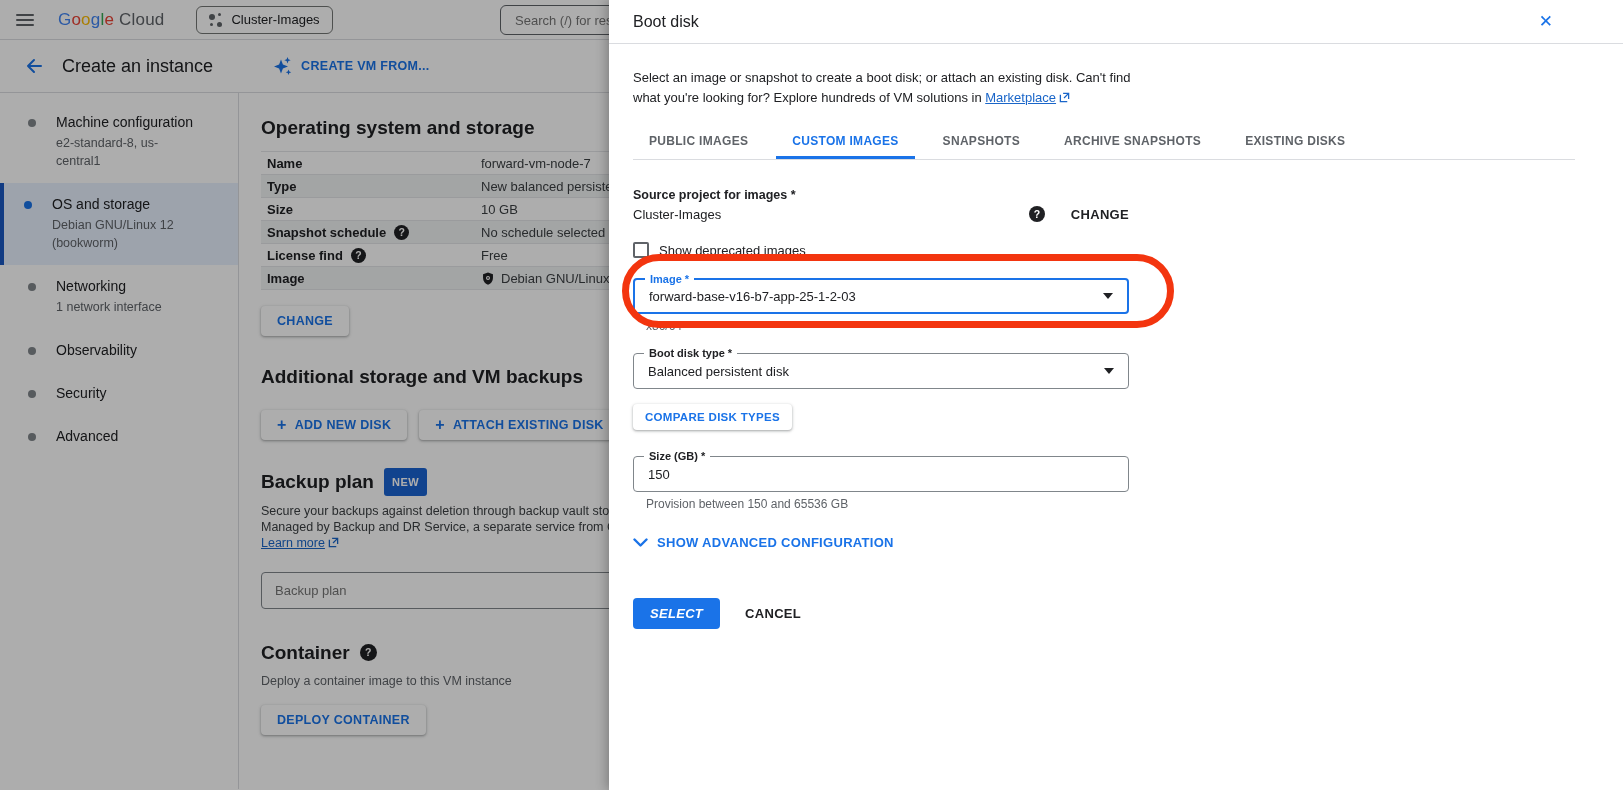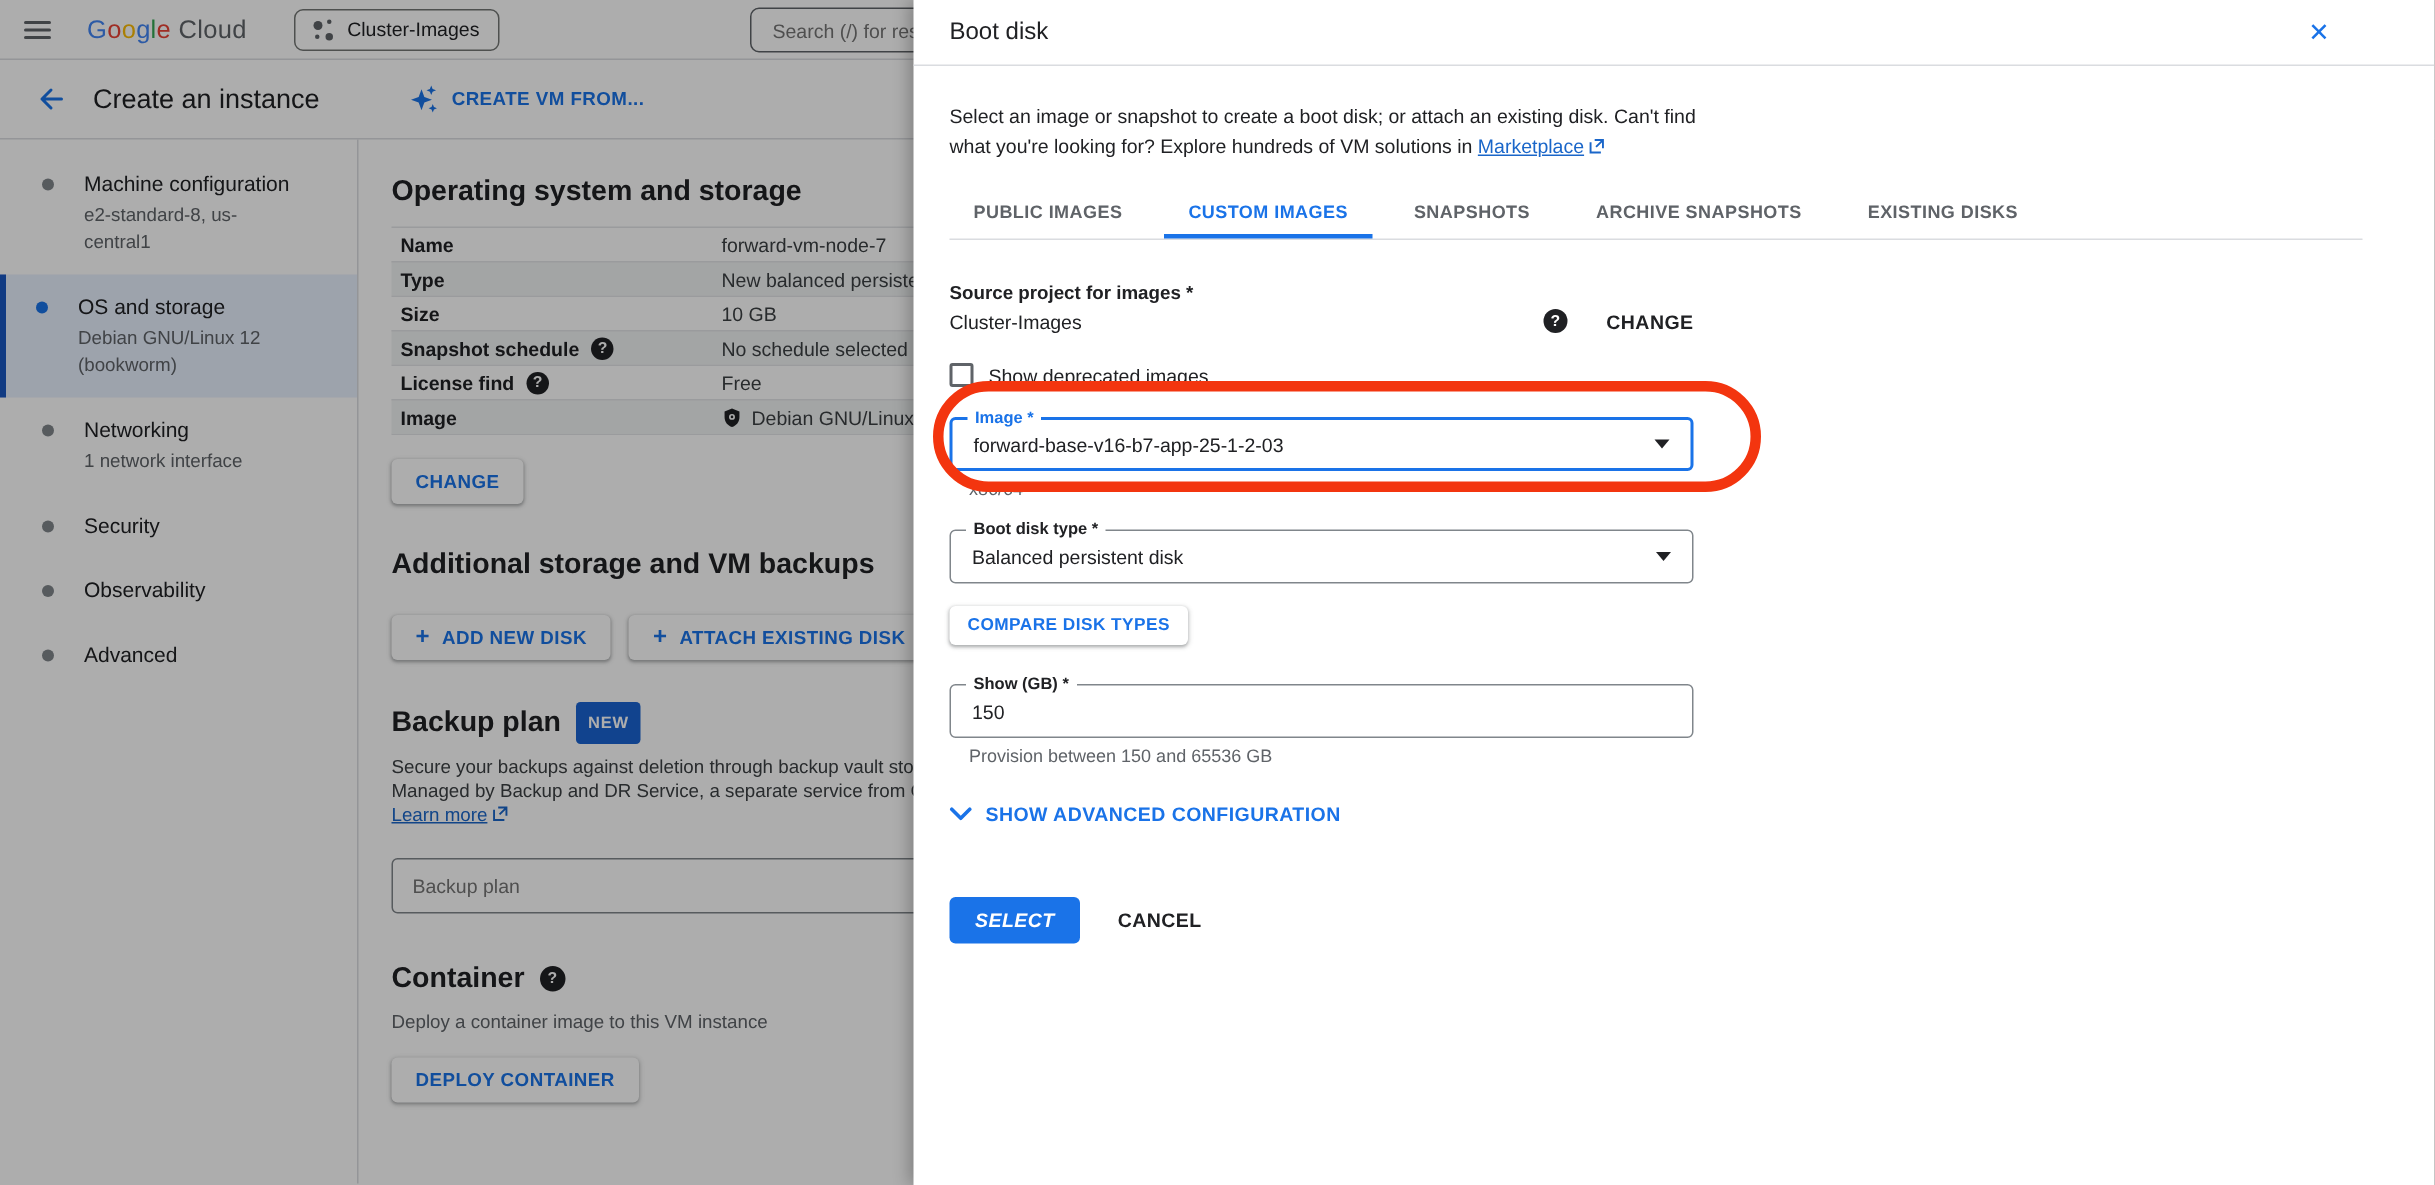--- a/index.html
+++ b/index.html
@@ -161,27 +161,27 @@
       <div class="nav-item">
         <span class="dot"></span>
         <div>
             <div class="nav-label">Networking</div>
             <div class="nav-sub">1 network interface</div>
           </div>
       </div>
       <div class="nav-item">
         <span class="dot"></span>
         <div>
+            <div class="nav-label">Observability</div>
+          </div>
+      </div>
+      <div class="nav-item">
+        <span class="dot"></span>
+        <div>
             <div class="nav-label">Security</div>
-          </div>
-      </div>
-      <div class="nav-item">
-        <span class="dot"></span>
-        <div>
-            <div class="nav-label">Observability</div>
           </div>
       </div>
       <div class="nav-item">
         <span class="dot"></span>
         <div>
             <div class="nav-label">Advanced</div>
           </div>
       </div>
     </div>
 
@@ -319,21 +319,21 @@
 
       <div class="select-box boot-type">
         <span class="float-label">Boot disk type *</span>
         <span>Balanced persistent disk</span>
         <span class="caret"></span>
       </div>
 
       <button class="btn-raised compare-chip">COMPARE DISK TYPES</button>
 
       <div class="select-box size-box" style="cursor:text;">
-        <span class="float-label">Show (GB) *</span>
+        <span class="float-label">Size (GB) *</span>
         <span>150</span>
       </div>
       <div class="helper">Provision between 150 and 65536 GB</div>
 
       <div class="adv-row">
         <svg width="15" height="10" viewBox="0 0 15 10">
             <path d="M1.5 1.5 L7.5 7.5 L13.5 1.5" stroke="#1a73e8" stroke-width="2.4" fill="none" stroke-linecap="round" stroke-linejoin="round"></path>
           </svg>
         <span>SHOW ADVANCED CONFIGURATION</span>
       </div>

